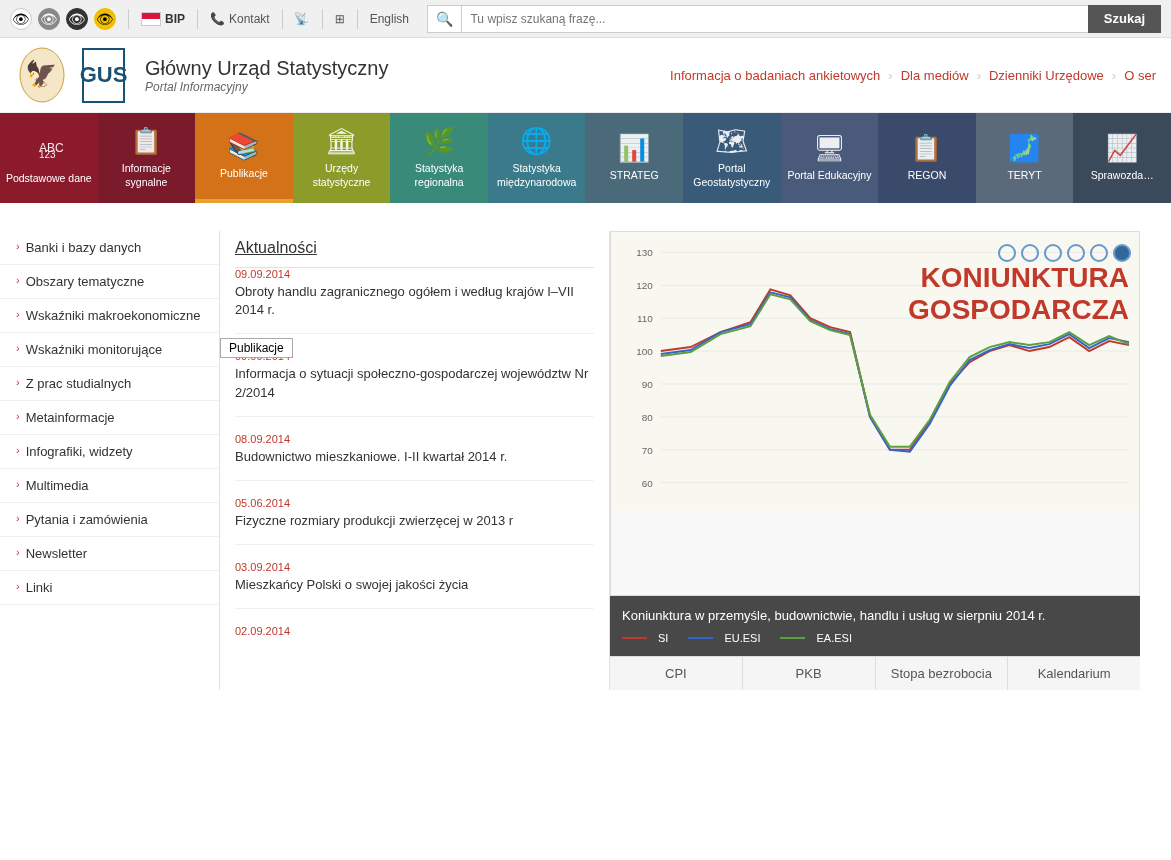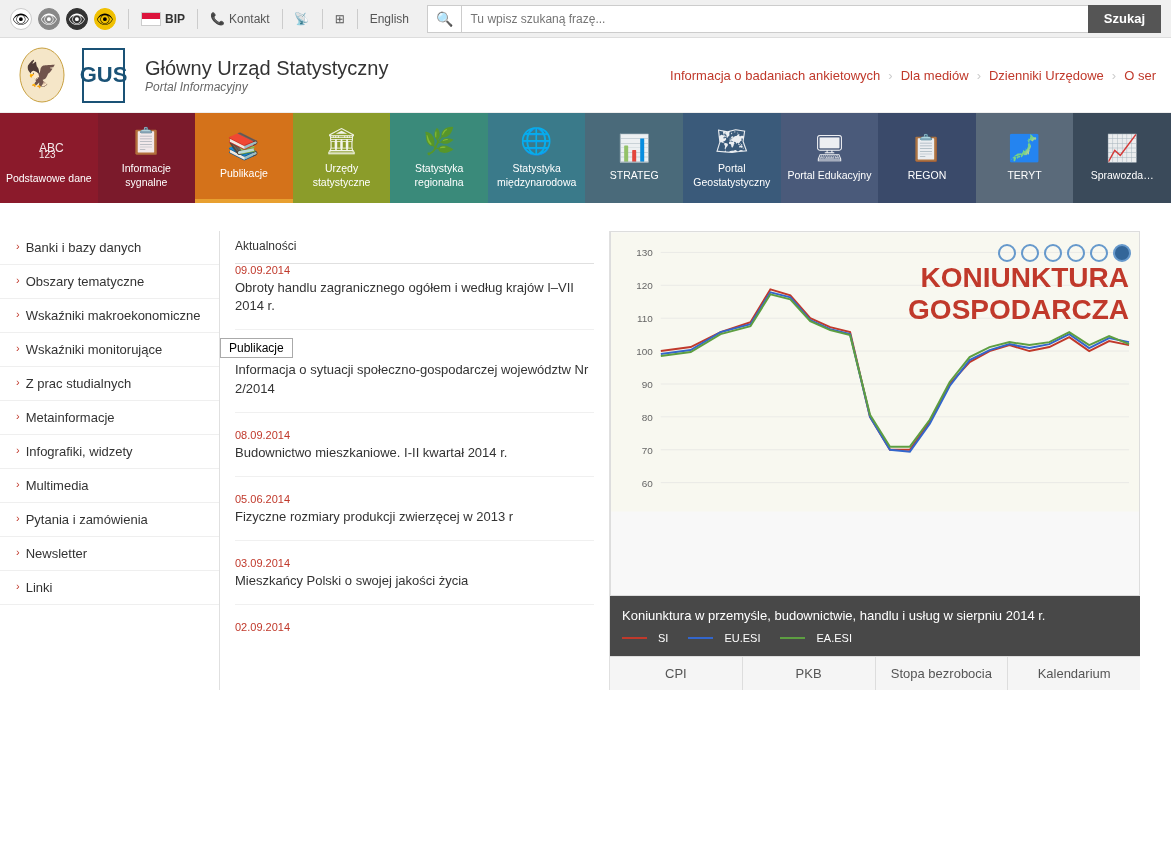--- a/index.html
+++ b/index.html
@@ -297,21 +297,21 @@
         <span class="sidebar-arrow">›</span>
         <span>Newsletter</span>
       </div>
       <div class="sidebar-item">
         <span class="sidebar-arrow">›</span>
         <span>Linki</span>
       </div>
     </div>
 
     <div style="width:390px; padding: 0 15px; border-right: 1px solid #e0e0e0;">
-      <div style="font-size:12px; color:#333; padding: 8px 0 10px; font-weight:normal; border-bottom:1px solid #e0e0e0;">Aktualności</div>
+      <div style="font-size:16px; color:#333; padding: 8px 0 10px; font-weight:normal; border-bottom:1px solid #e0e0e0;text-decoration:underline;">Aktualności</div>
 
       <div class="news-item">
         <span class="news-tag">09.09.2014</span>
         <a>Obroty handlu zagranicznego ogółem i według krajów I–VII 2014 r.</a>
       </div>
       <div class="news-item">
         <span class="news-tag">09.09.2014</span>
         <a>Informacja o sytuacji społeczno-gospodarczej województw Nr 2/2014</a>
       </div>
       <div class="news-item">

